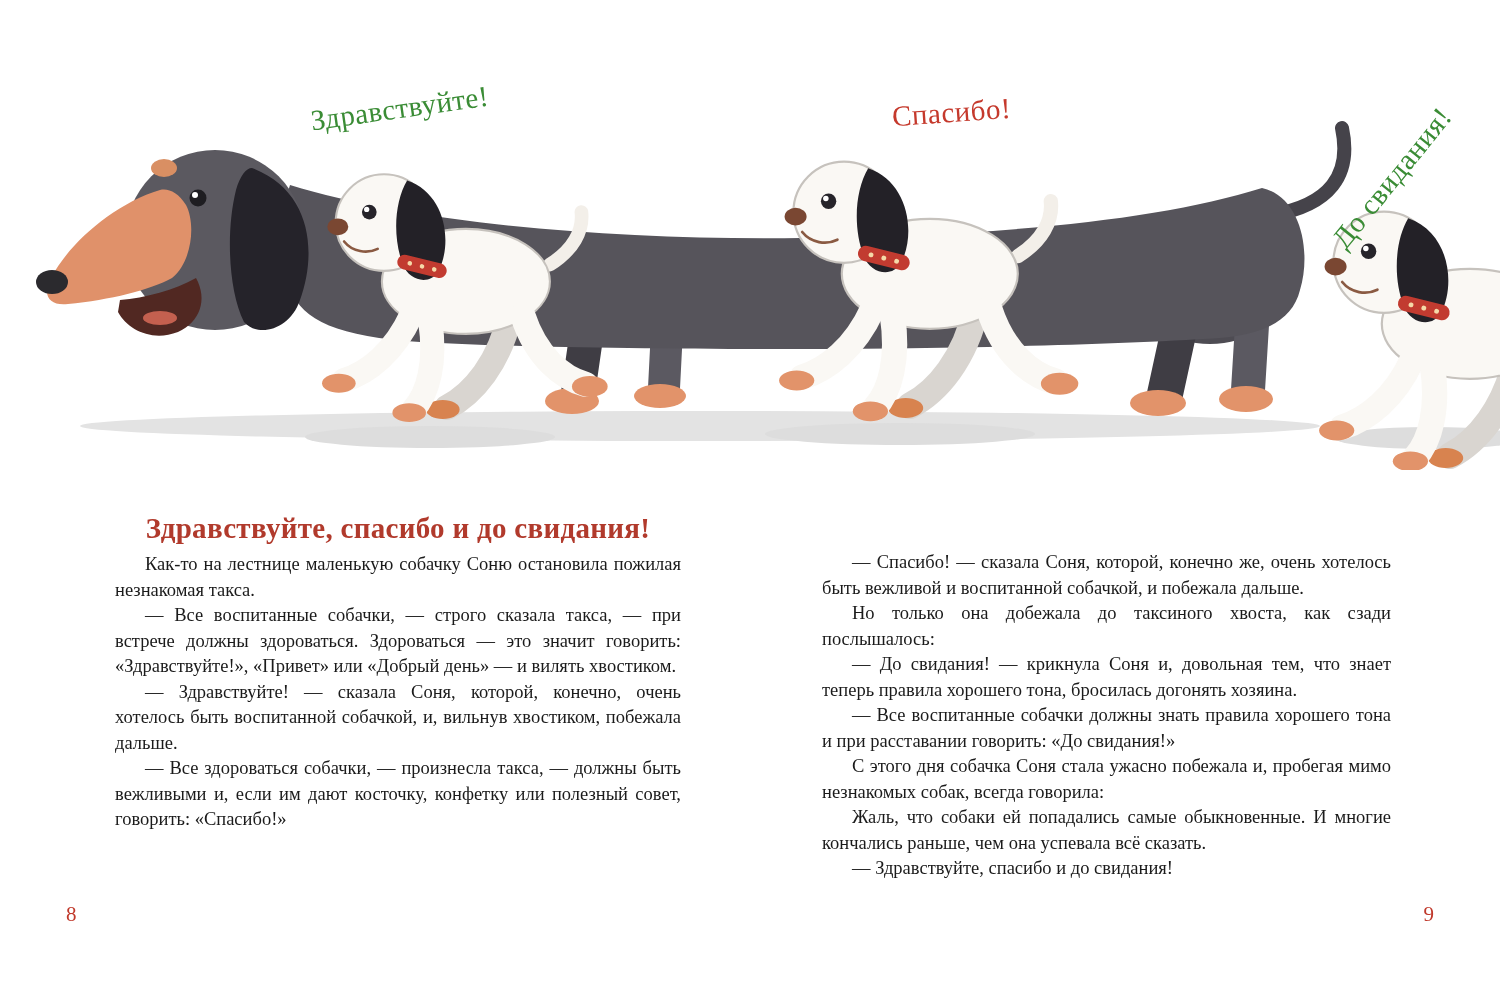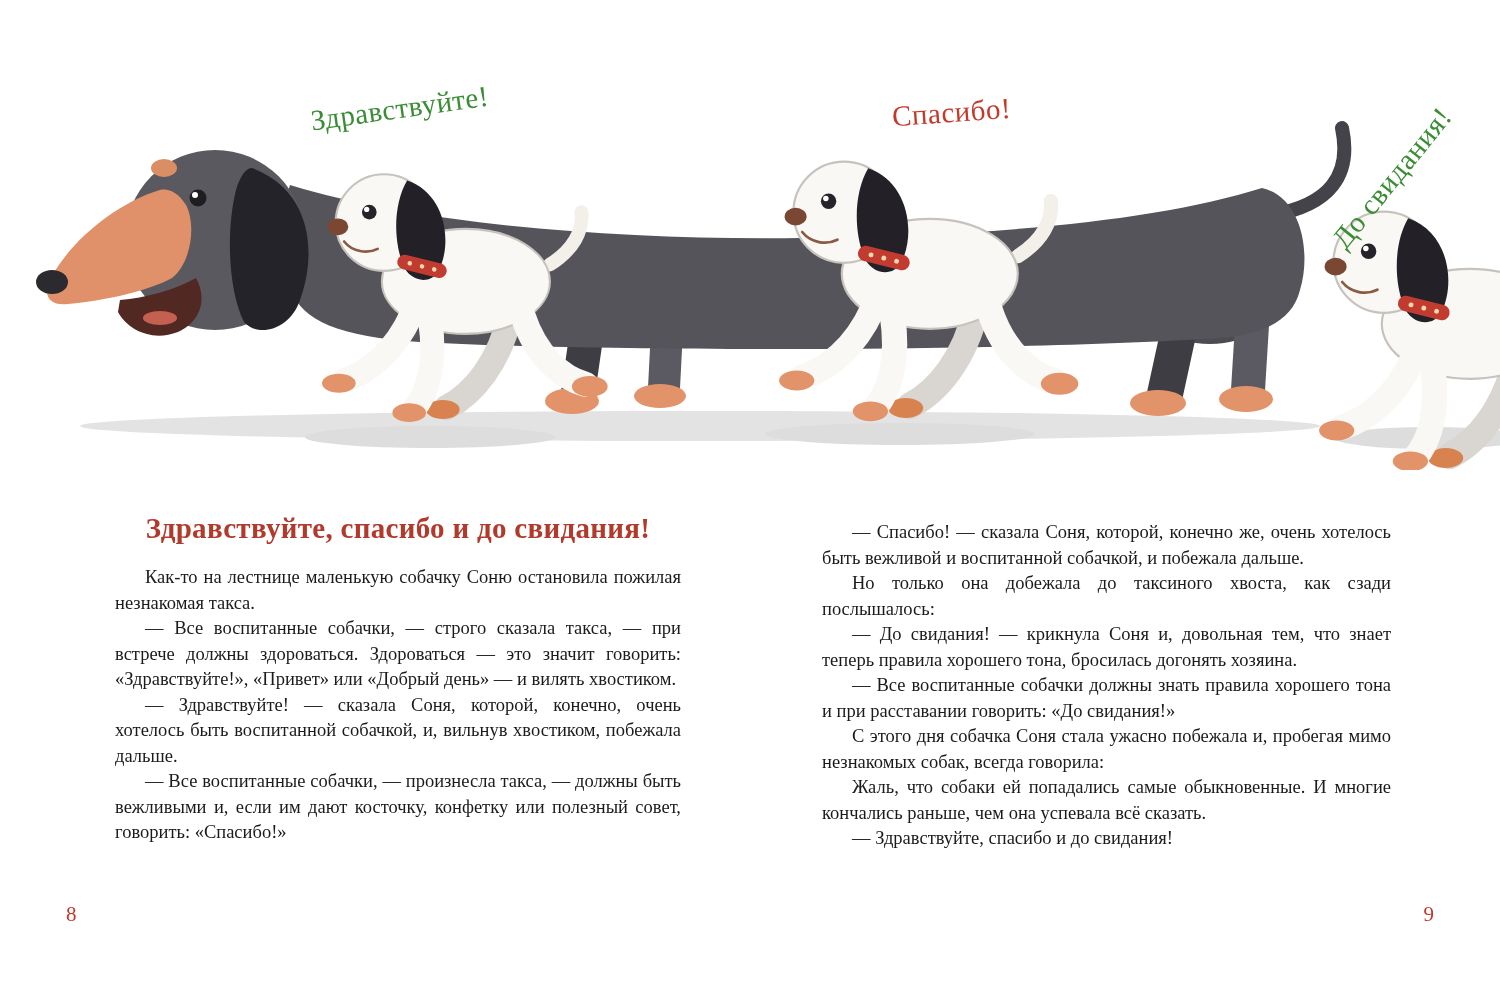--- a/index.html
+++ b/index.html
@@ -23,28 +23,28 @@
     letter-spacing: 0.5px;
     white-space: nowrap;
   }
   .speech-hello   { left: 310px;  top: 92px;  color: var(--green_label); transform: rotate(-8deg); }
   .speech-thanks  { left: 892px;  top: 96px;  color: var(--red_label);   transform: rotate(-4deg); }
   .speech-goodbye { left: 1338px; top: 228px; color: var(--green_label); transform: rotate(-51deg); transform-origin: 0 50%; }
 
   
   .page { position: absolute; color: var(--body_text); }
   .page-left  { left: 115px; top: 512px; width: 566px; }
-  .page-right { left: 822px; top: 520px; width: 569px; }
+  .page-right { left: 822px; top: 550px; width: 569px; }
   .story-title {
     font-size: 29px;
     font-weight: bold;
     color: var(--title_red);
     text-align: center;
     letter-spacing: 0.3px;
-    margin-bottom: 20px;
+    margin-bottom: 7px;
   }
   .page p {
     font-size: 18.5px;
     line-height: 1.38;
     text-align: justify;
     text-indent: 30px;
     color: var(--body_text);
   }
   .page-number {
     position: absolute;
@@ -168,21 +168,21 @@
     <div class="speech speech-hello">Здравствуйте!</div>
     <div class="speech speech-thanks">Спасибо!</div>
     <div class="speech speech-goodbye">До свидания!</div>
   </div>
 
   <div class="page page-left">
     <h1 class="story-title">Здравствуйте, спасибо и до свидания!</h1>
     <p>Как-то на лестнице маленькую собачку Соню остановила пожилая незнакомая такса.</p>
     <p>— Все воспитанные собачки, — строго сказала такса, — при встрече должны здороваться. Здороваться — это значит говорить: «Здравствуйте!», «Привет» или «Добрый день» — и вилять хвостиком.</p>
     <p>— Здравствуйте! — сказала Соня, которой, конечно, очень хотелось быть воспитанной собачкой, и, вильнув хвостиком, побежала дальше.</p>
-    <p>— Все воспитанные собачки, — произнесла такса, — должны быть вежливыми и, если им дают косточку, конфетку или полезный совет, говорить: «Спасибо!»</p>
+    <p>— Все здороваться собачки, — произнесла такса, — должны быть вежливыми и, если им дают косточку, конфетку или полезный совет, говорить: «Спасибо!»</p>
   </div>
 
   <div class="page page-right">
     <p>— Спасибо! — сказала Соня, которой, конечно же, очень хотелось быть вежливой и воспитанной собачкой, и побежала дальше.</p>
     <p>Но только она добежала до таксиного хвоста, как сзади послышалось:</p>
     <p>— До свидания! — крикнула Соня и, довольная тем, что знает теперь правила хорошего тона, бросилась догонять хозяина.</p>
     <p>— Все воспитанные собачки должны знать правила хорошего тона и при расставании говорить: «До свидания!»</p>
     <p>С этого дня собачка Соня стала ужасно побежала и, пробегая мимо незнакомых собак, всегда говорила:</p>
     <p>Жаль, что собаки ей попадались самые обыкновенные. И многие кончались раньше, чем она успевала всё сказать.</p>
     <p>— Здравствуйте, спасибо и до свидания!</p>

